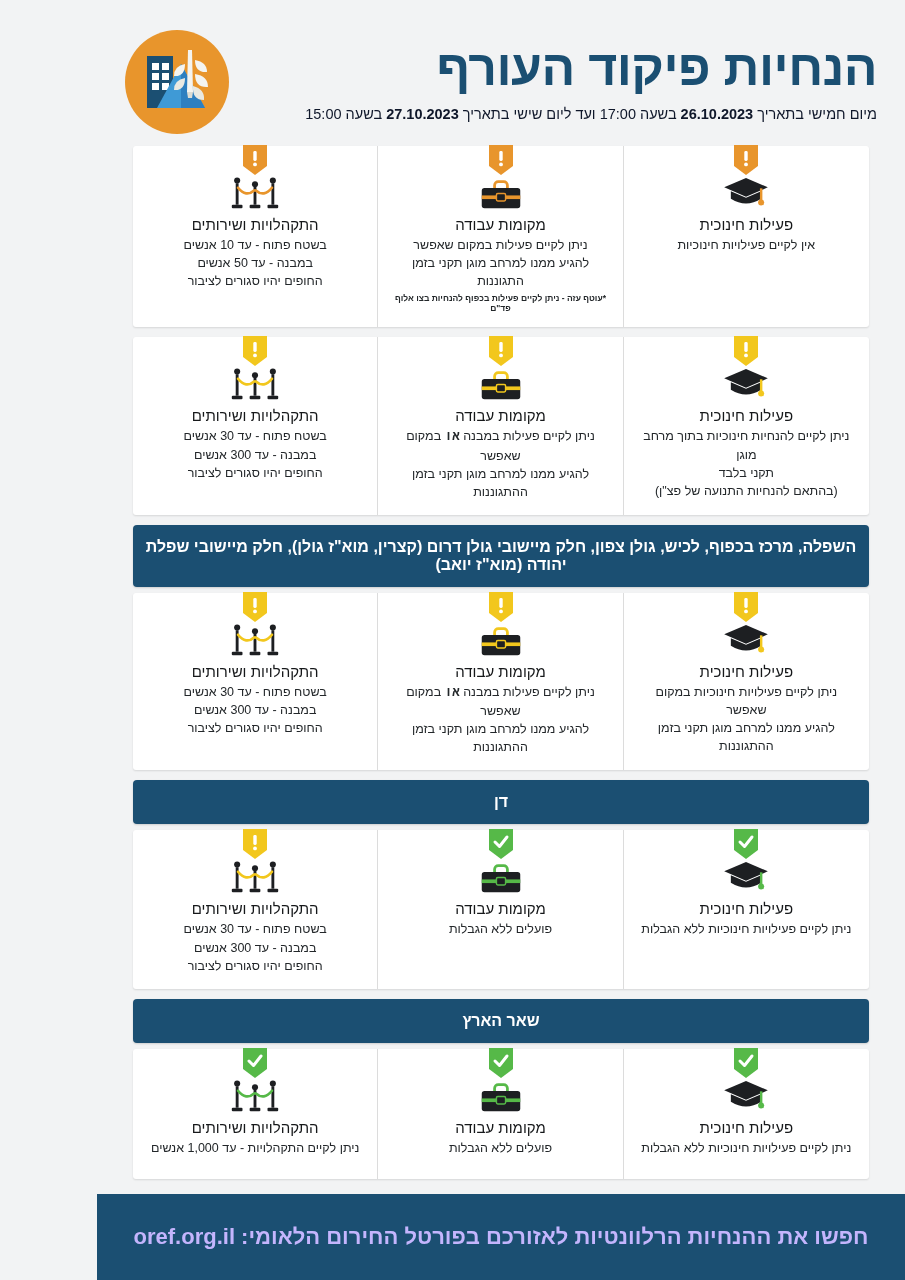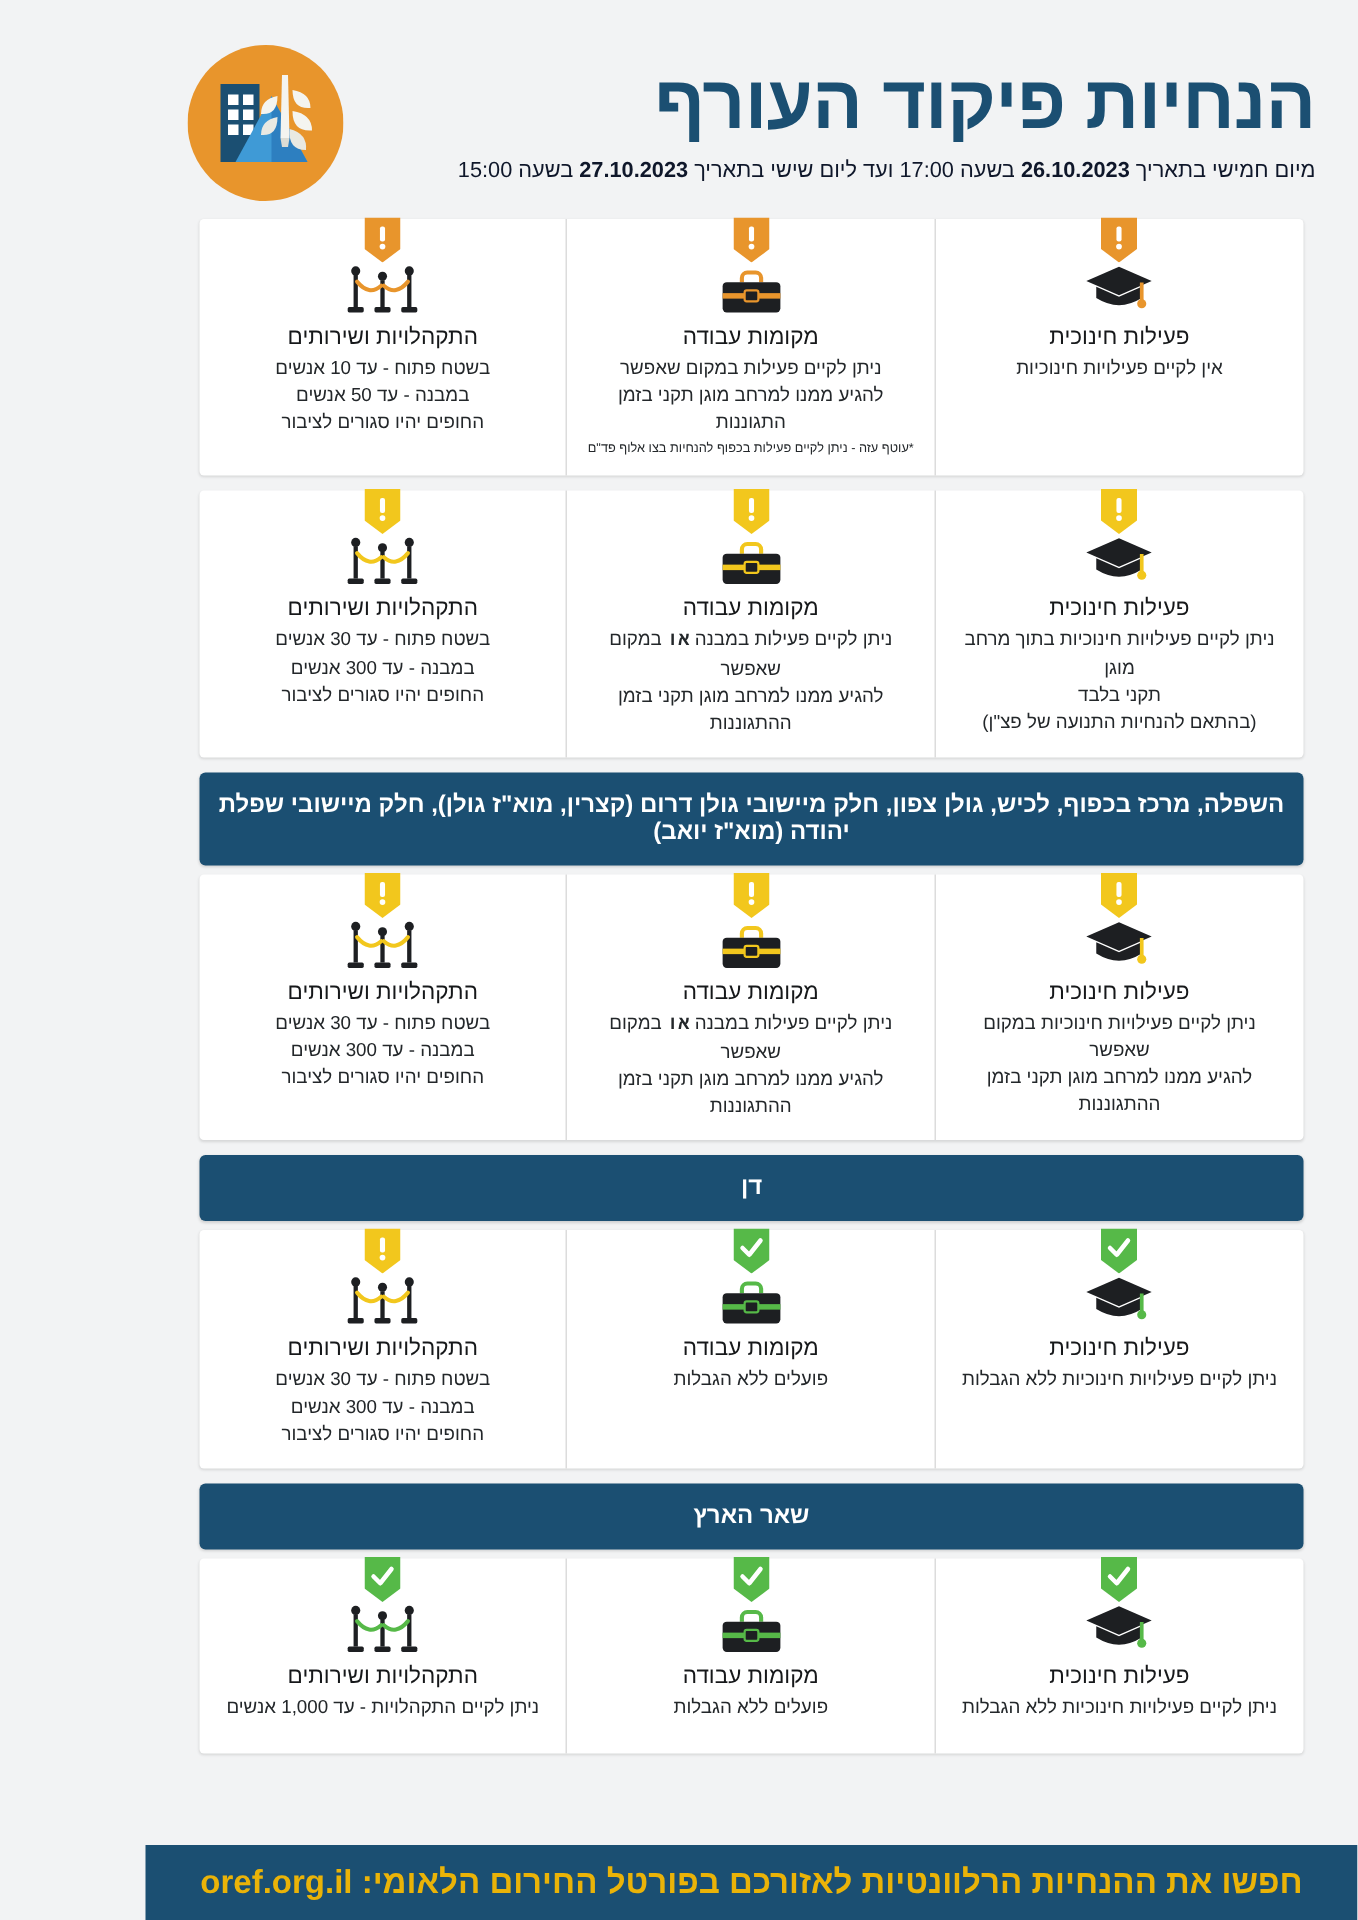--- a/index.html
+++ b/index.html
@@ -74,29 +74,29 @@
   .card-icon svg { display: block; }
 
   .card-title {
     font-size: 15px; font-weight: normal; color: #16181a; margin-top: 2px;
   }
   .card-body {
     font-size: 12.5px; color: #23272a; line-height: 1.45; margin-top: 3px;
   }
   .card-body b { font-weight: bold; font-family: Liberation Mono, monospace; }
   .card-note {
-    font-size: 8.5px; color: #23272a; margin-top: 3px; font-weight: normal;
+    font-size: 8.5px; color: #23272a; margin-top: 3px; font-weight: bold;
   }
 
   
   .footer {
     position: absolute; left: 0; right: 0; bottom: 0;
-    background: #1b4f72; color: #eab308;
+    background: #1b4f72; color: #c4b5fd;
     text-align: center;
-    padding: 12px 10px;
+    padding: 30px 10px;
     font-size: 22px; font-weight: bold;
   }
   .footer .url { direction: ltr; display: inline-block; }
 </style>
 </head>
 <body>
 
 <div class="page">
 
   <div class="header">
@@ -220,21 +220,21 @@
           <div class="card-icon">
             <svg viewBox="0 0 48 38" width="46" height="36">
               <polygon points="24,2 47,12 24,22 1,12" fill="#1d1f22"></polygon>
               <path d="M8 16 v8 q16 10 32 0 v-8 L24 23 Z" fill="#1d1f22"></path>
               <path d="M40 13 v13" stroke="#f2c71d" stroke-width="2.6" fill="none"></path>
               <circle cx="40" cy="28" r="3.2" fill="#f2c71d"></circle>
             </svg>
           </div>
           <div class="card-title">פעילות חינוכית</div>
           <div class="card-body">
-            <div>ניתן לקיים פעילויות חינוכיות בתוך מרחב מוגן</div>
+            <div>ניתן לקיים להנחיות חינוכיות בתוך מרחב מוגן</div>
             <div>תקני בלבד</div>
             <div>(בהתאם להנחיות התנועה של פצ"ן)</div>
           </div>
         </div>
         <div class="card">
           <div class="badge">
             <svg viewBox="0 0 24 30" width="24" height="30">
               <path d="M0 0 H24 V21 L12 30 L0 21 Z" fill="#f2c71d"></path>
               <rect x="10.3" y="6" width="3.4" height="10" rx="1.4" fill="#ffffff"></rect>
               <circle cx="12" cy="19.4" r="1.9" fill="#ffffff"></circle>

